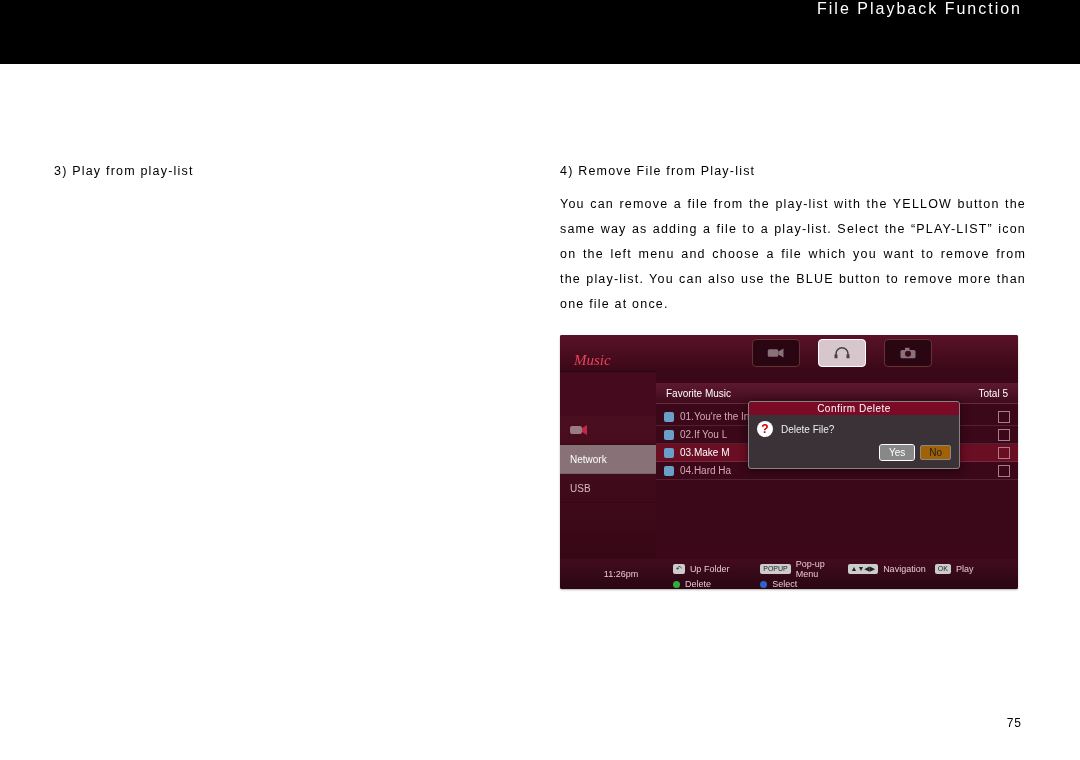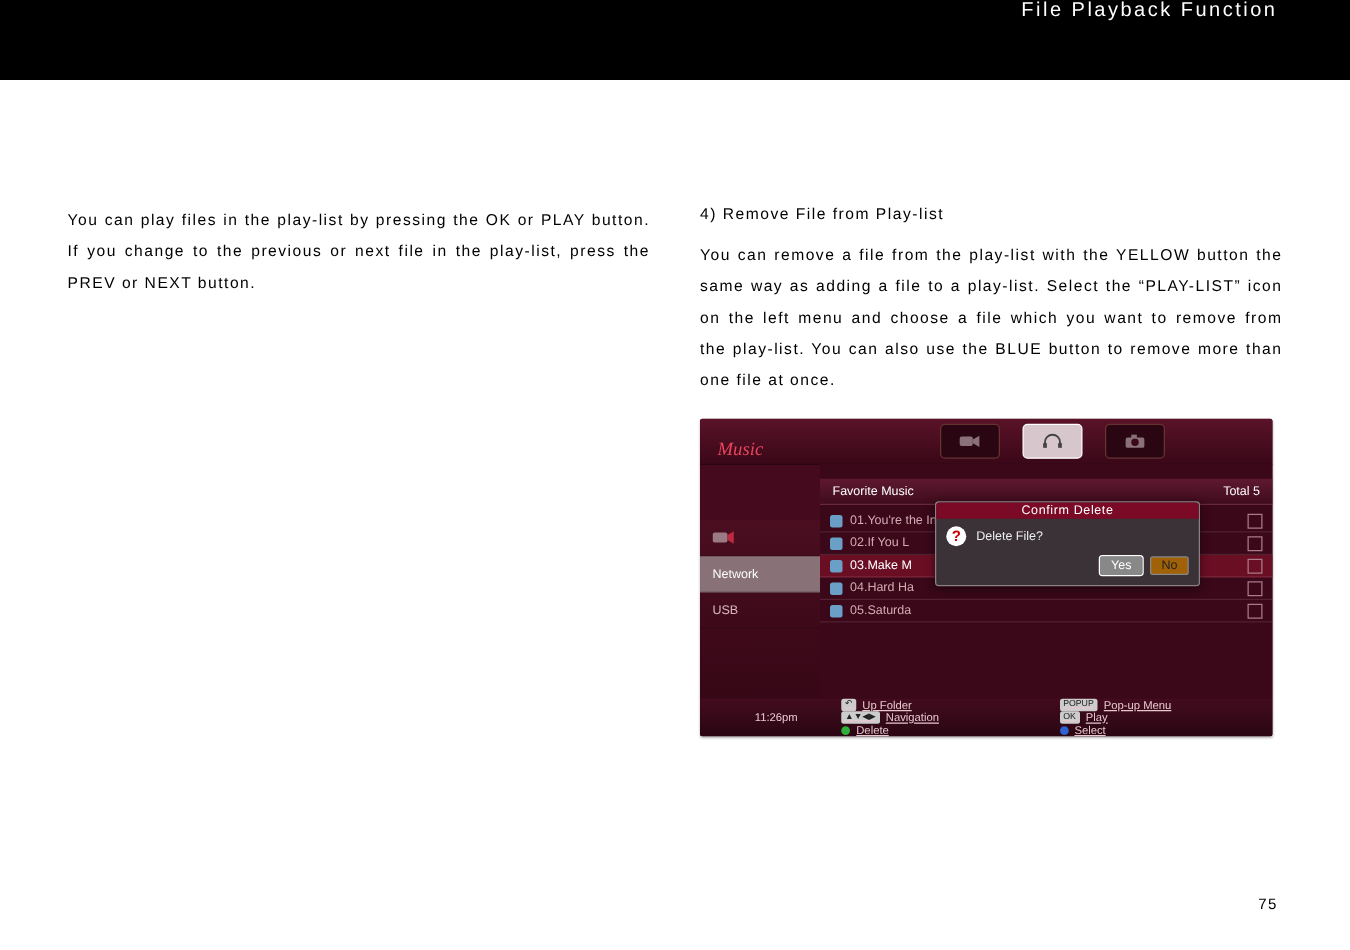--- a/index.html
+++ b/index.html
@@ -256,25 +256,24 @@
     align-items: center;
   }
   .shot .foot-time {
     width: 96px;
     text-align: center;
     margin-left: 13px;
   }
   .shot .foot-actions {
     flex: 1;
     display: grid;
-    grid-template-columns: repeat(2, 1fr);
+    grid-template-columns: repeat(4, 1fr);
     grid-template-rows: repeat(2, 1fr);
     height: 100%;
     align-items: center;
-    text-decoration: underline;
   }
   .shot .fa { display: flex; align-items: center; gap: 5px; padding-left: 4px; }
   .shot .fa .pill {
     background: #ccc;
     color: #222;
     font-size: 7px;
     padding: 0 3px;
     border-radius: 2px;
     line-height: 10px;
     height: 10px;
@@ -290,21 +289,21 @@
 
 <div class="page">
 
   <div class="header-bar">
     <div class="header-title">File Playback Function</div>
   </div>
 
   <div class="content">
 
     <div class="col">
-      <div class="sect-body">You can play files in the play-list by pressing the OK or PLAY button. If you change to the previous or next file in the play-list, press the PREV or NEXT button.</div>
+      <div class="sect-title">3) Play from play-list</div>
     </div>
 
     <div class="col">
       <div class="sect-title">4) Remove File from Play-list</div>
       <div class="sect-body">You can remove a file from the play-list with the YELLOW button the same way as adding a file to a play-list. Select the “PLAY-LIST” icon on the left menu and choose a file which you want to remove from the play-list. You can also use the BLUE button to remove more than one file at once.</div>
 
       <div class="shot">
 
         <div class="topbar">
           <div class="music-label">Music</div>
@@ -362,25 +361,20 @@
             <div class="file-row sel">
                 <span class="note-ic"></span>
                 <span>03.Make M</span>
                 <span class="chk"></span>
               </div>
             <div class="file-row">
                 <span class="note-ic"></span>
                 <span>04.Hard Ha</span>
                 <span class="chk"></span>
               </div>
-            <div class="file-row">
-                <span class="note-ic"></span>
-                <span>05.Saturda</span>
-                <span class="chk"></span>
-              </div>
           </div>
         </div>
 
         <div class="dialog">
           <div class="dlg-title">Confirm Delete</div>
           <div class="dlg-body">
             <span class="qmark">?</span>
             <span>Delete File?</span>
           </div>
           <div class="dlg-btns">

